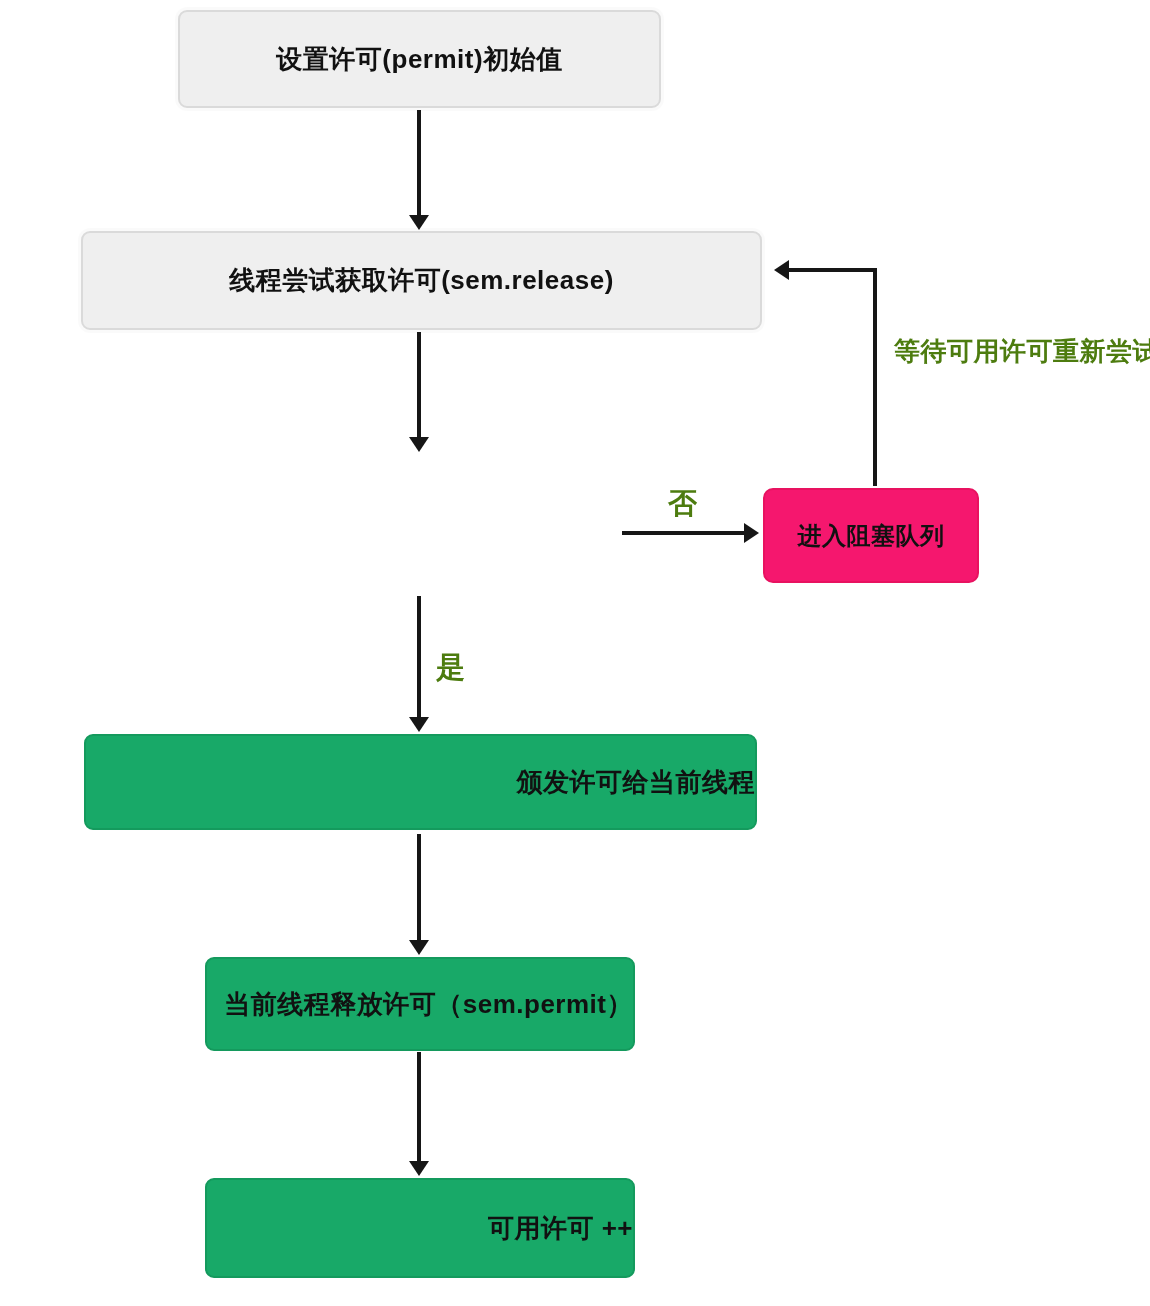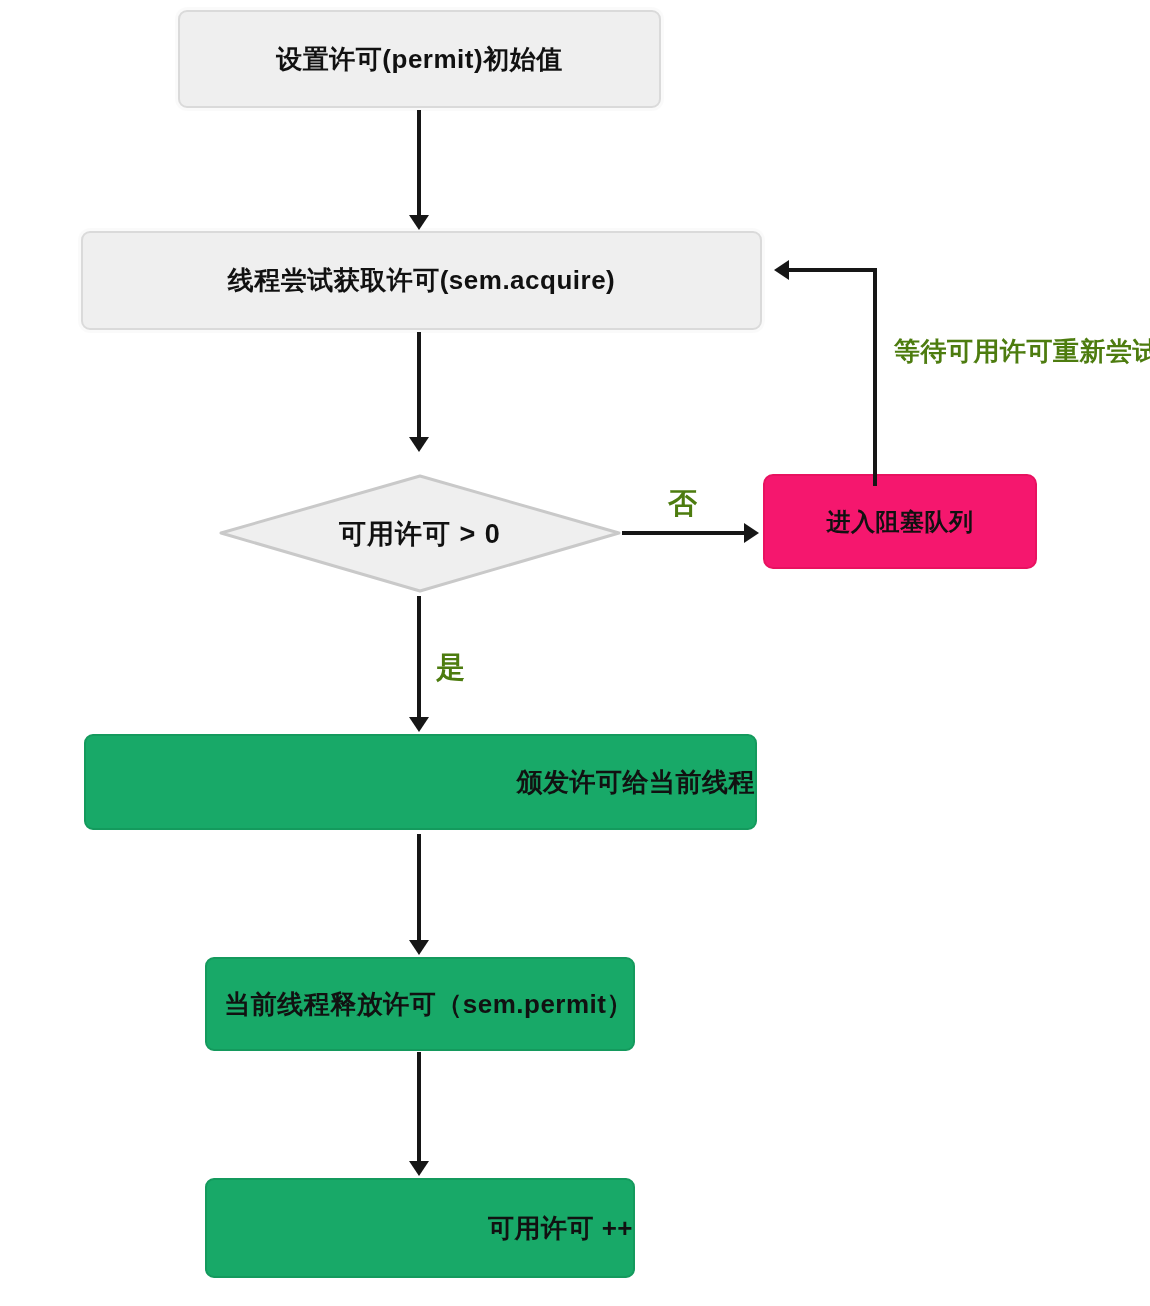--- a/index.html
+++ b/index.html
@@ -41,21 +41,21 @@
   }
   .node.success {
     background: #18a968;
     border: 2px solid #149a5d;
     border-radius: 9px;
     justify-content: flex-end;
   }
 
   #node-set-permit   { left: 150px; top: 10px;   width: 483px; height: 98px; }
   #node-acquire      { left: 53px;  top: 231px;  width: 681px; height: 99px; }
-  #node-blocking     { left: 735px; top: 474px;  width: 274px; height: 95px; }
+  #node-blocking     { left: 735px; top: 488px;  width: 216px; height: 95px; }
   #node-grant        { left: 56px;  top: 734px;  width: 673px; height: 96px; }
   #node-release      { left: 177px; top: 957px;  width: 430px; height: 94px; }
   #node-increment    { left: 177px; top: 1178px; width: 430px; height: 100px; }
 
   
   .diamond-wrap { position: absolute; left: 191px; top: 473px; width: 402px; height: 121px; }
   .diamond-wrap svg { display: block; width: 100%; height: 100%; }
   .diamond-label {
     position: absolute; left: 0; top: 0; width: 100%; height: 100%;
     display: flex; align-items: center; justify-content: center;
@@ -119,31 +119,25 @@
 
 <div class="canvas">
 
   <div class="node process" id="node-set-permit">
     <span>设置许可(permit)初始值</span>
   </div>
 
   <div class="varrow" id="arrow-set-to-acquire"></div>
 
   <div class="node process" id="node-acquire">
-    <span>线程尝试获取许可(sem.acquire)</span>
+    <span>线程尝试获取许可(sem.release)</span>
   </div>
 
   <div class="varrow" id="arrow-acquire-to-decision"></div>
 
-  <div class="diamond-wrap">
-    <svg viewBox="0 0 402 121">
-      <polygon points="2,60 201,3 400,60 201,118" fill="#efefef" stroke="#c9c9c9" stroke-width="3" stroke-linejoin="round"></polygon>
-    </svg>
-    <div class="diamond-label">可用许可 &gt; 0</div>
-  </div>
 
   <div class="edge-label" id="label-no">否</div>
   <div class="hline" id="arrow-no-line"></div>
   <div class="head-right" id="arrow-no-head"></div>
 
   <div class="node danger" id="node-blocking">
     <span>进入阻塞队列</span>
   </div>
 
   <div class="vline" id="loop-vline"></div>

